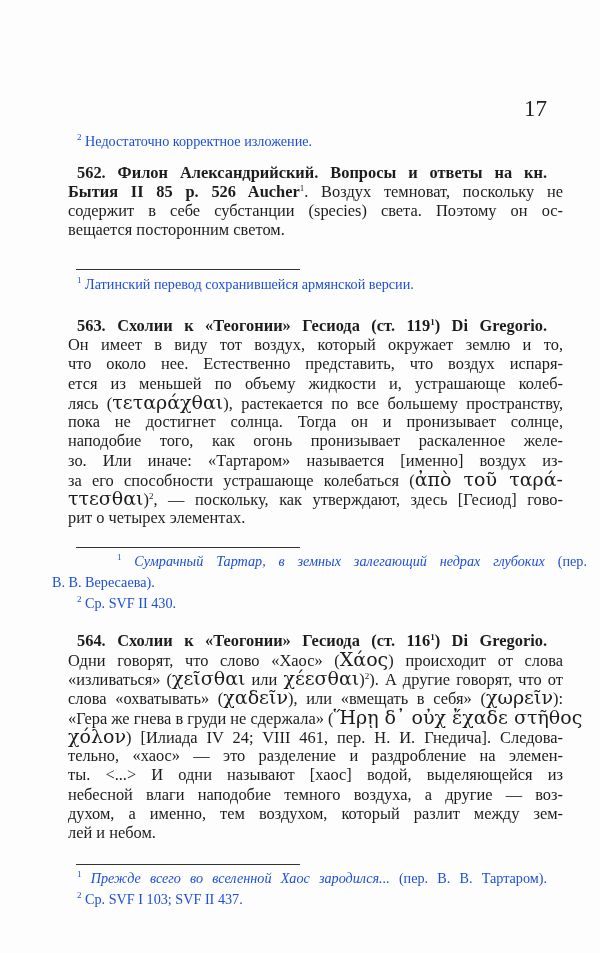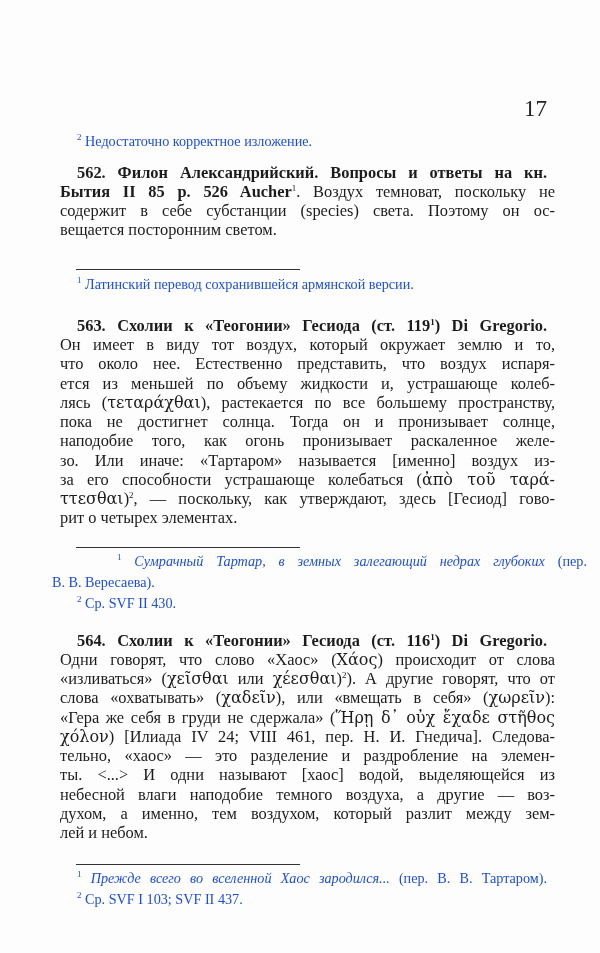--- a/index.html
+++ b/index.html
@@ -1,34 +1,34 @@
 <!DOCTYPE html>
 <html><head>
   <meta charset="utf-8">
   <style>
     html, body { margin: 0; padding: 0; background: #ffffff; }
     body { width: 600px; height: 953px; position: relative; overflow: hidden; color: #1a1a1a; }
     .page { position: absolute; left: 0; top: 0; width: 600px; height: 953px; background: #fdfdfd; }
     .pageno { position: absolute; top: 96px; left: 500px; width: 47px; text-align: right;
       font-family: "Liberation Serif", "DejaVu Serif", serif; font-size: 23px; color: #222; }
-    .line { position: absolute; left: 60px; width: 495px; white-space: nowrap;
+    .line { position: absolute; left: 68px; width: 495px; white-space: nowrap;
       font-family: "Liberation Serif", "DejaVu Serif", serif; font-size: 16.4px; line-height: 19px;
       text-align: justify; text-align-last: justify; color: #1c1c1c; }
     .line.indent { left: 77px; width: 470px; }
     .line.last { text-align-last: left; }
     .fn { position: absolute; left: 77px; width: 470px; white-space: nowrap;
       font-family: "Liberation Serif", "DejaVu Serif", serif; font-size: 14.2px; line-height: 17px;
       text-align: justify; text-align-last: justify; color: #1d4ed8; }
     .fn.last { text-align-last: left; }
     .fn.cont { left: 52px; width: 495px; }
     .b { font-weight: bold; }
     .i { font-style: italic; }
     sup { font-size: 9px; line-height: 0; vertical-align: 6px; }
     .rule { position: absolute; left: 76px; width: 224px; height: 0; border-top: 1px solid #333; }
-    .gr { font-family: "DejaVu Serif", serif; font-size: 16px; }
+    .gr { font-family: "DejaVu Serif", serif; font-size: 19px; }
   </style>
 </head>
 <body>
 
 <div class="page">
 
   <div class="pageno">17</div>
 
   <div class="fn last" style="top:133px;"><sup>2</sup><span> Недостаточно корректное изложение.</span></div>
 
@@ -59,21 +59,21 @@
     <div class="fn" style="top:553px;margin-left:40px;"><sup>1</sup> <span class="i">Сумрачный Тартар, в земных залегающий недрах глубоких</span><span> (пер.</span></div>
     <div class="fn cont last" style="top:574px;">В. В. Вересаева).</div>
     <div class="fn last" style="top:595px;"><sup>2</sup><span> Ср. SVF II 430.</span></div>
   </div>
 
   <div>
     <div class="line indent b" style="top:631px;"><span>564. Схолии к «Теогонии» Гесиода (ст. 116</span><sup>1</sup><span>) Di Gregorio.</span></div>
     <div class="line" style="top:650px;"><span>Одни говорят, что слово «Хаос» (</span><span class="gr">Χάος</span><span>) происходит от слова</span></div>
     <div class="line" style="top:669px;"><span>«изливаться» (</span><span class="gr">χεῖσθαι</span><span> или </span><span class="gr">χέεσθαι</span>)<sup>2</sup><span>). А другие говорят, что от</span></div>
     <div class="line" style="top:688px;"><span>слова «охватывать» (</span><span class="gr">χαδεῖν</span><span>), или «вмещать в себя» (</span><span class="gr">χωρεῖν</span><span>):</span></div>
-    <div class="line" style="top:708px;"><span>«Гера же себя в груди не сдержала» (</span><span class="gr">Ἥρῃ δ᾽ οὐχ ἔχαδε στῆθος</span></div>
+    <div class="line" style="top:708px;"><span>«Гера же гнева в груди не сдержала» (</span><span class="gr">Ἥρῃ δ᾽ οὐχ ἔχαδε στῆθος</span></div>
     <div class="line" style="top:727px;"><span class="gr">χόλον</span><span>) [Илиада IV 24; VIII 461, пер. Н. И. Гнедича]. Следова-</span></div>
     <div class="line" style="top:746px;">тельно, «хаос» — это разделение и раздробление на элемен-</div>
     <div class="line" style="top:765px;">ты. &lt;...&gt; И одни называют [хаос] водой, выделяющейся из</div>
     <div class="line" style="top:785px;">небесной влаги наподобие темного воздуха, а другие — воз-</div>
     <div class="line" style="top:804px;">духом, а именно, тем воздухом, который разлит между зем-</div>
     <div class="line last" style="top:823px;">лей и небом.</div>
 
     <div class="rule" style="top:864px;"></div>
     <div class="fn" style="top:870px;"><sup>1</sup> <span class="i">Прежде всего во вселенной Хаос зародился...</span><span> (пер. В. В. Тартаром).</span></div>
     <div class="fn last" style="top:891px;"><sup>2</sup><span> Ср. SVF I 103; SVF II 437.</span></div>

